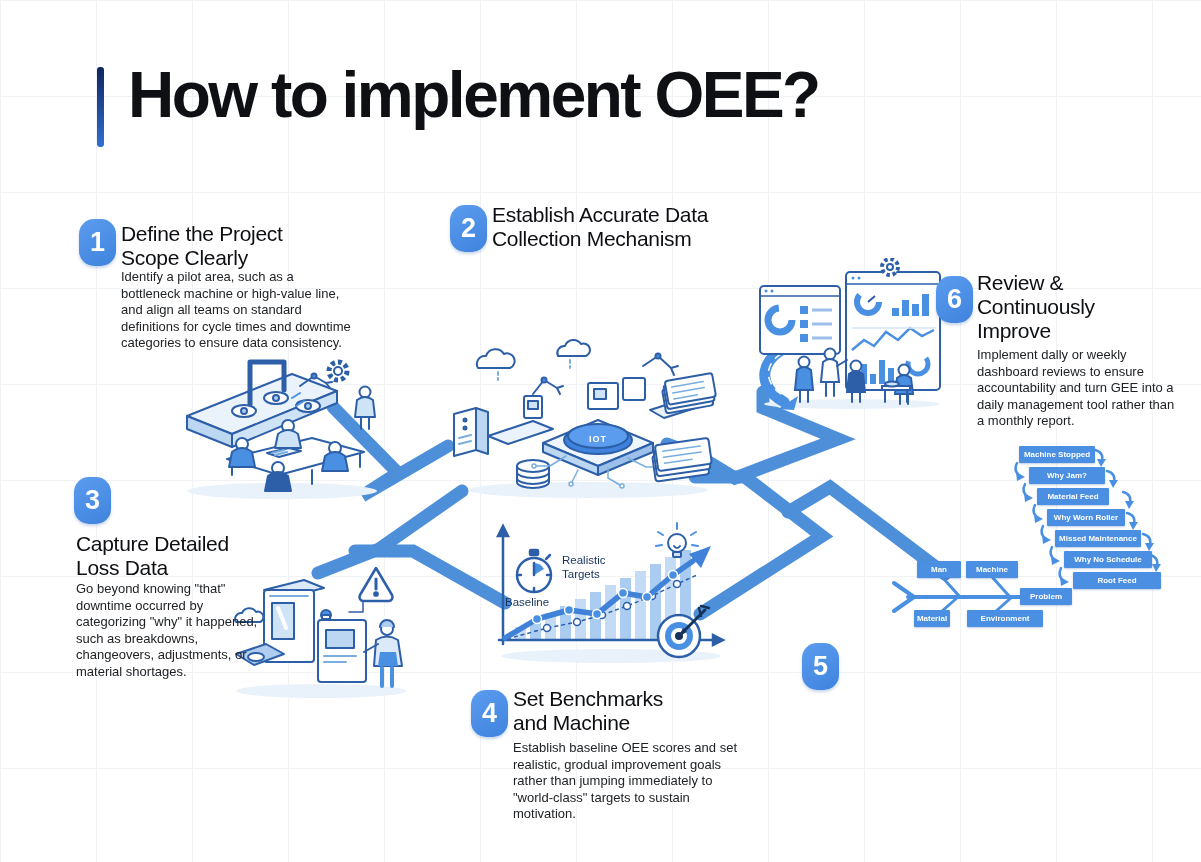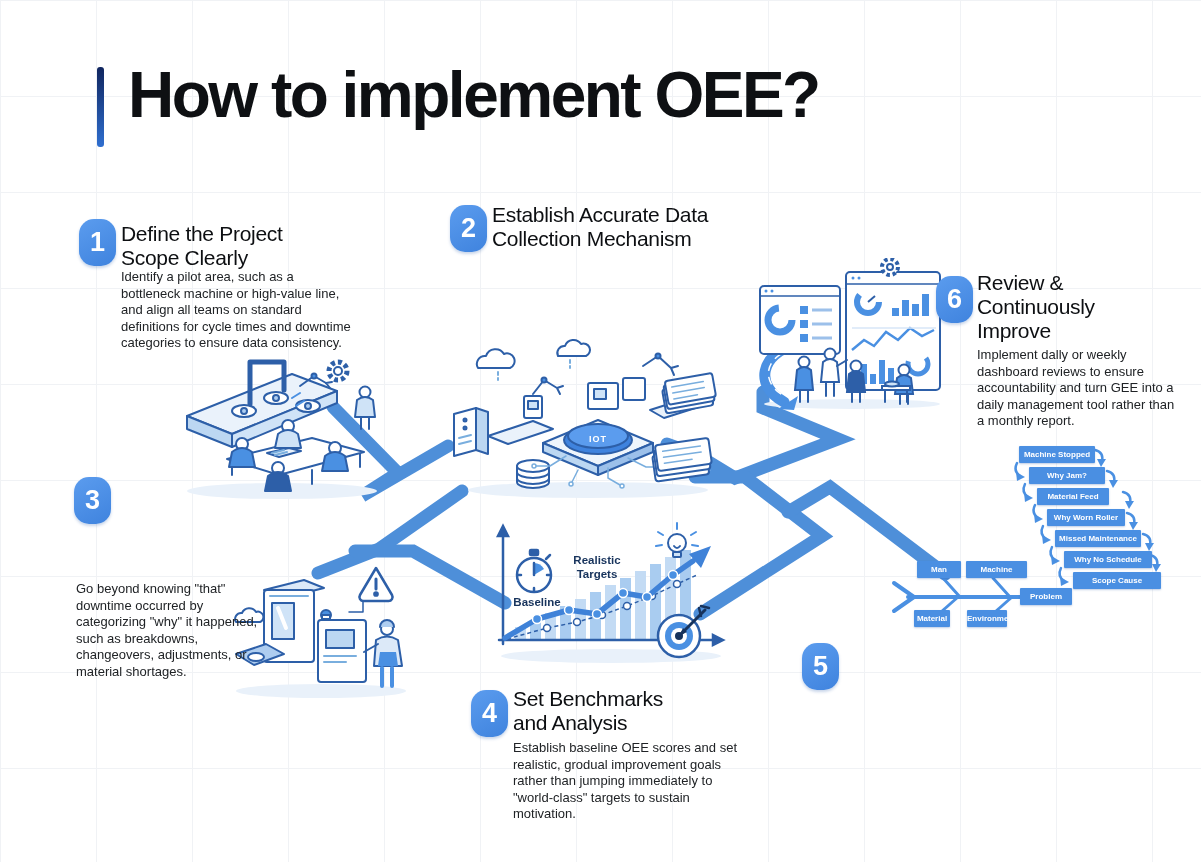--- a/index.html
+++ b/index.html
@@ -18,21 +18,21 @@
   #main-title{left:128px;top:58px;font-size:64px;font-weight:700;color:#0e1013;
     letter-spacing:-2.5px;white-space:nowrap;}
   .badge{width:37px;height:47px;border-radius:15px;background:linear-gradient(150deg,#5b9cee,#3f83de);
     color:#ffffff;font-size:27px;font-weight:bold;display:flex;align-items:center;justify-content:center;
     box-shadow:0 2px 3px rgba(40,90,170,.25);z-index:4;}
   .stitle{font-size:21px;line-height:1.14;font-weight:500;color:#0d0f12;letter-spacing:-.3px;z-index:4;}
   .sbody{font-size:13px;line-height:1.27;color:#202326;z-index:4;}
   .pill{position:absolute;height:17px;line-height:17px;border-radius:1px;background:#4a8fe2;
     color:#ffffff;font-size:8px;font-weight:bold;text-align:center;z-index:5;
     box-shadow:0 1px 2px rgba(40,90,170,.3);}
-  .ill-label{position:absolute;z-index:5;color:#17335c;font-weight:bold;text-align:center;}
+  .ill-label{position:absolute;z-index:5;color:#17335c;font-weight:normal;}
   svg{display:block;}
   #connector-layer{left:0;top:0;z-index:1;}
   .illus{z-index:2;}
 </style>
 </head>
 <body>
 
 <div id="canvas">
 
   <div class="abs" id="accent-bar"></div>
@@ -88,24 +88,25 @@
   </svg>
 
   <div class="abs badge" style="left:79px;top:219px">1</div>
   <div class="abs stitle" style="left:121px;top:222px;width:205px">Define the Project Scope Clearly</div>
   <div class="abs sbody" style="left:121px;top:269px;width:233px">Identify a pilot area, such as a bottleneck machine or high-value line, and align all teams on standard definitions for cycle times and downtime categories to ensure data consistency.</div>
 
   <div class="abs badge" style="left:450px;top:205px">2</div>
   <div class="abs stitle" style="left:492px;top:203px;width:225px">Establish Accurate Data Collection Mechanism</div>
 
   <div class="abs badge" style="left:74px;top:477px">3</div>
+  <div class="abs stitle" style="left:76px;top:532px;width:175px">Capture Detailed Loss Data</div>
   <div class="abs sbody" style="left:76px;top:581px;width:182px">Go beyond knowing "that" downtime occurred by categorizing "why" it happened, such as breakdowns, changeovers, adjustments, or material shortages.</div>
 
   <div class="abs badge" style="left:471px;top:690px">4</div>
-  <div class="abs stitle" style="left:513px;top:687px;width:170px">Set Benchmarks and Analysis</div>
+  <div class="abs stitle" style="left:513px;top:687px;width:170px">Set Benchmarks and Machine</div>
   <div class="abs sbody" style="left:513px;top:740px;width:243px">Establish baseline OEE scores and set realistic, grodual improvement goals rather than jumping immediately to "world-class" targets to sustain motivation.</div>
 
   <div class="abs badge" style="left:802px;top:643px">5</div>
 
   <div class="abs badge" style="left:936px;top:276px">6</div>
   <div class="abs stitle" style="left:977px;top:271px;width:135px">Review &amp; Continuously Improve</div>
   <div class="abs sbody" style="left:977px;top:347px;width:207px">Implement dally or weekly dashboard reviews to ensure accountability and turn GEE into a daily management tool rather than a monthly report.</div>
 
   <svg class="abs illus" style="left:172px;top:356px" width="230" height="148" viewBox="0 0 230 148">
     <g stroke="#2d5fa8" stroke-width="2" fill="none" stroke-linecap="round" stroke-linejoin="round">
@@ -433,26 +434,26 @@
       <circle cx="152" cy="112" r="5.5" fill="#ffffff"></circle>
       <path d="M145,120 q7,-6 14,0 l2,16 h-18 z" fill="#4a90e2"></path>
         <path d="M148,136 v10 m8,-10 v10"></path>
       <rect x="130" y="128" width="28" height="4" fill="#ffffff"></rect>
         <path d="M133,132 v12 m22,-12 v12"></path>
       <ellipse cx="140" cy="126" rx="7" ry="2.5" fill="#cfe3f7"></ellipse>
     </g>
   </svg>
 
   <div class="pill" style="left:917px;top:561px;width:44px">Man</div>
-  <div class="pill" style="left:966px;top:561px;width:61px">Machine</div>
+  <div class="pill" style="left:966px;top:561px;width:52px">Machine</div>
   <div class="pill" style="left:914px;top:610px;width:36px">Material</div>
-  <div class="pill" style="left:967px;top:610px;width:40px">Environment</div>
+  <div class="pill" style="left:967px;top:610px;width:76px">Environment</div>
   <div class="pill" style="left:1020px;top:588px;width:52px">Problem</div>
 
   <div class="pill" style="left:1019px;top:446px;width:76px">Machine Stopped</div>
   <div class="pill" style="left:1029px;top:467px;width:76px">Why Jam?</div>
   <div class="pill" style="left:1037px;top:488px;width:72px">Material Feed Issue</div>
   <div class="pill" style="left:1047px;top:509px;width:78px">Why Worn Roller</div>
   <div class="pill" style="left:1055px;top:530px;width:86px">Missed Maintenance</div>
   <div class="pill" style="left:1064px;top:551px;width:88px">Why No Schedule</div>
-  <div class="pill" style="left:1073px;top:572px;width:88px">Scope Cause</div>
+  <div class="pill" style="left:1073px;top:572px;width:88px">Root Feed</div>
 
 </div>
 
 </body></html>

